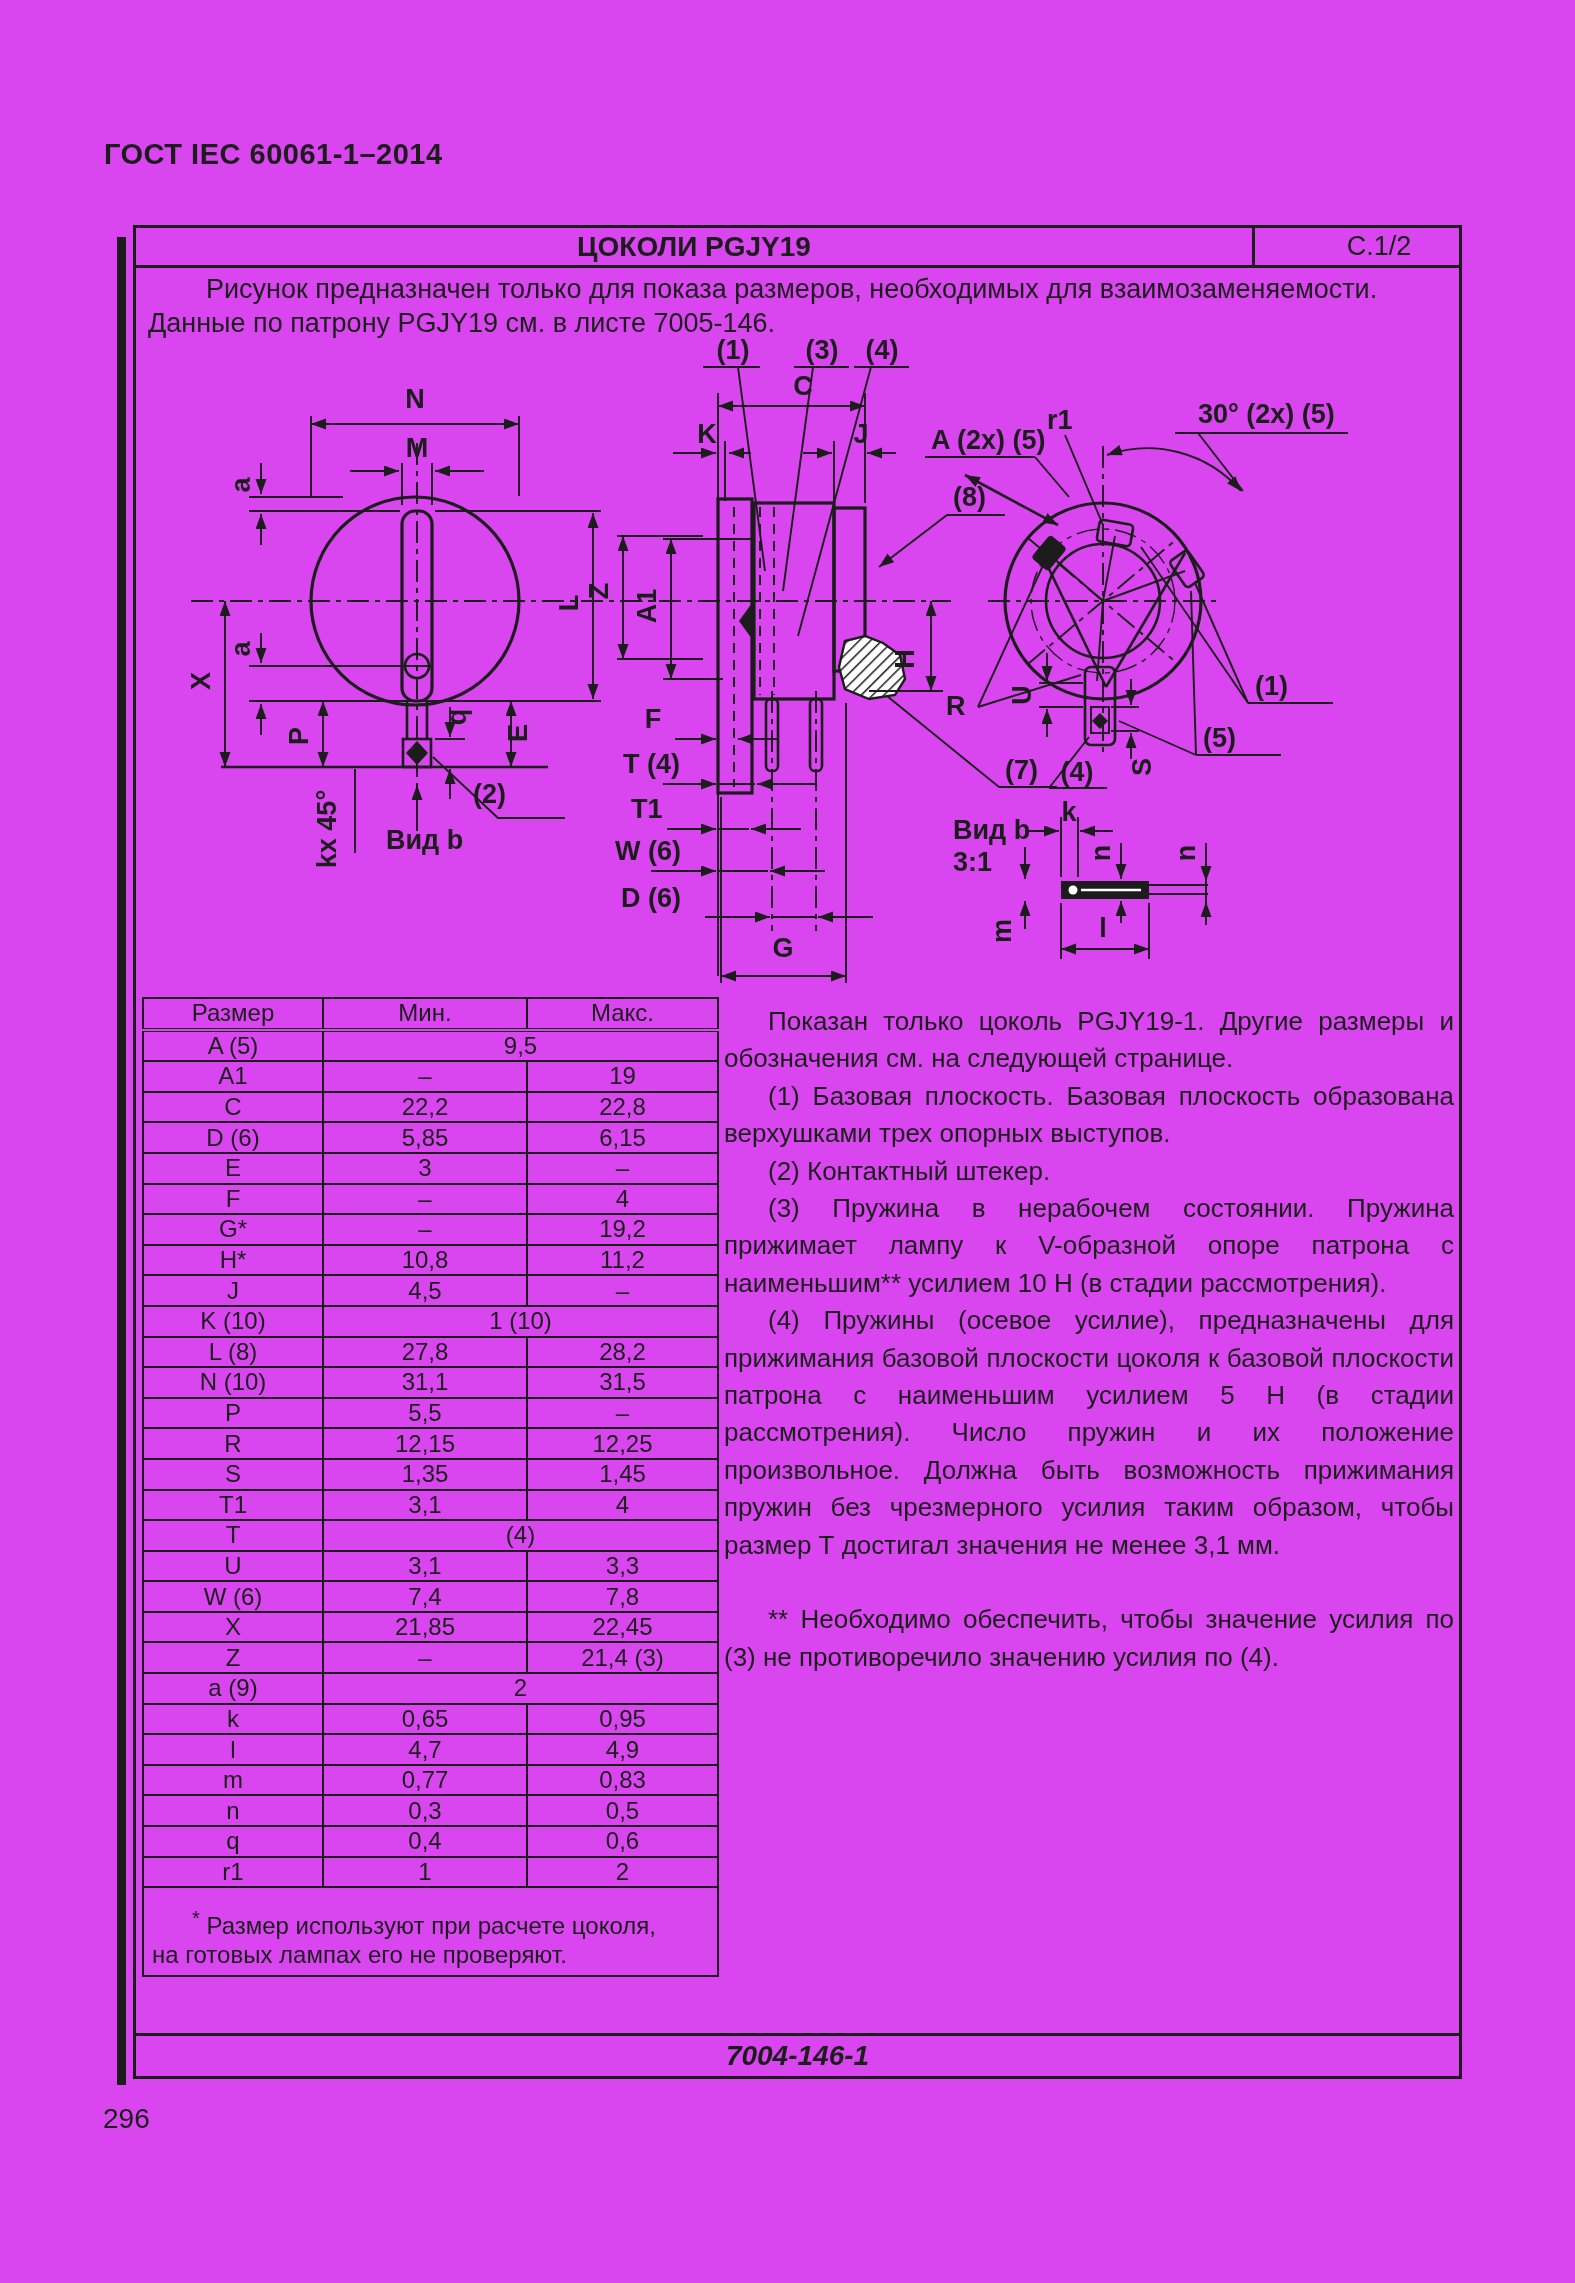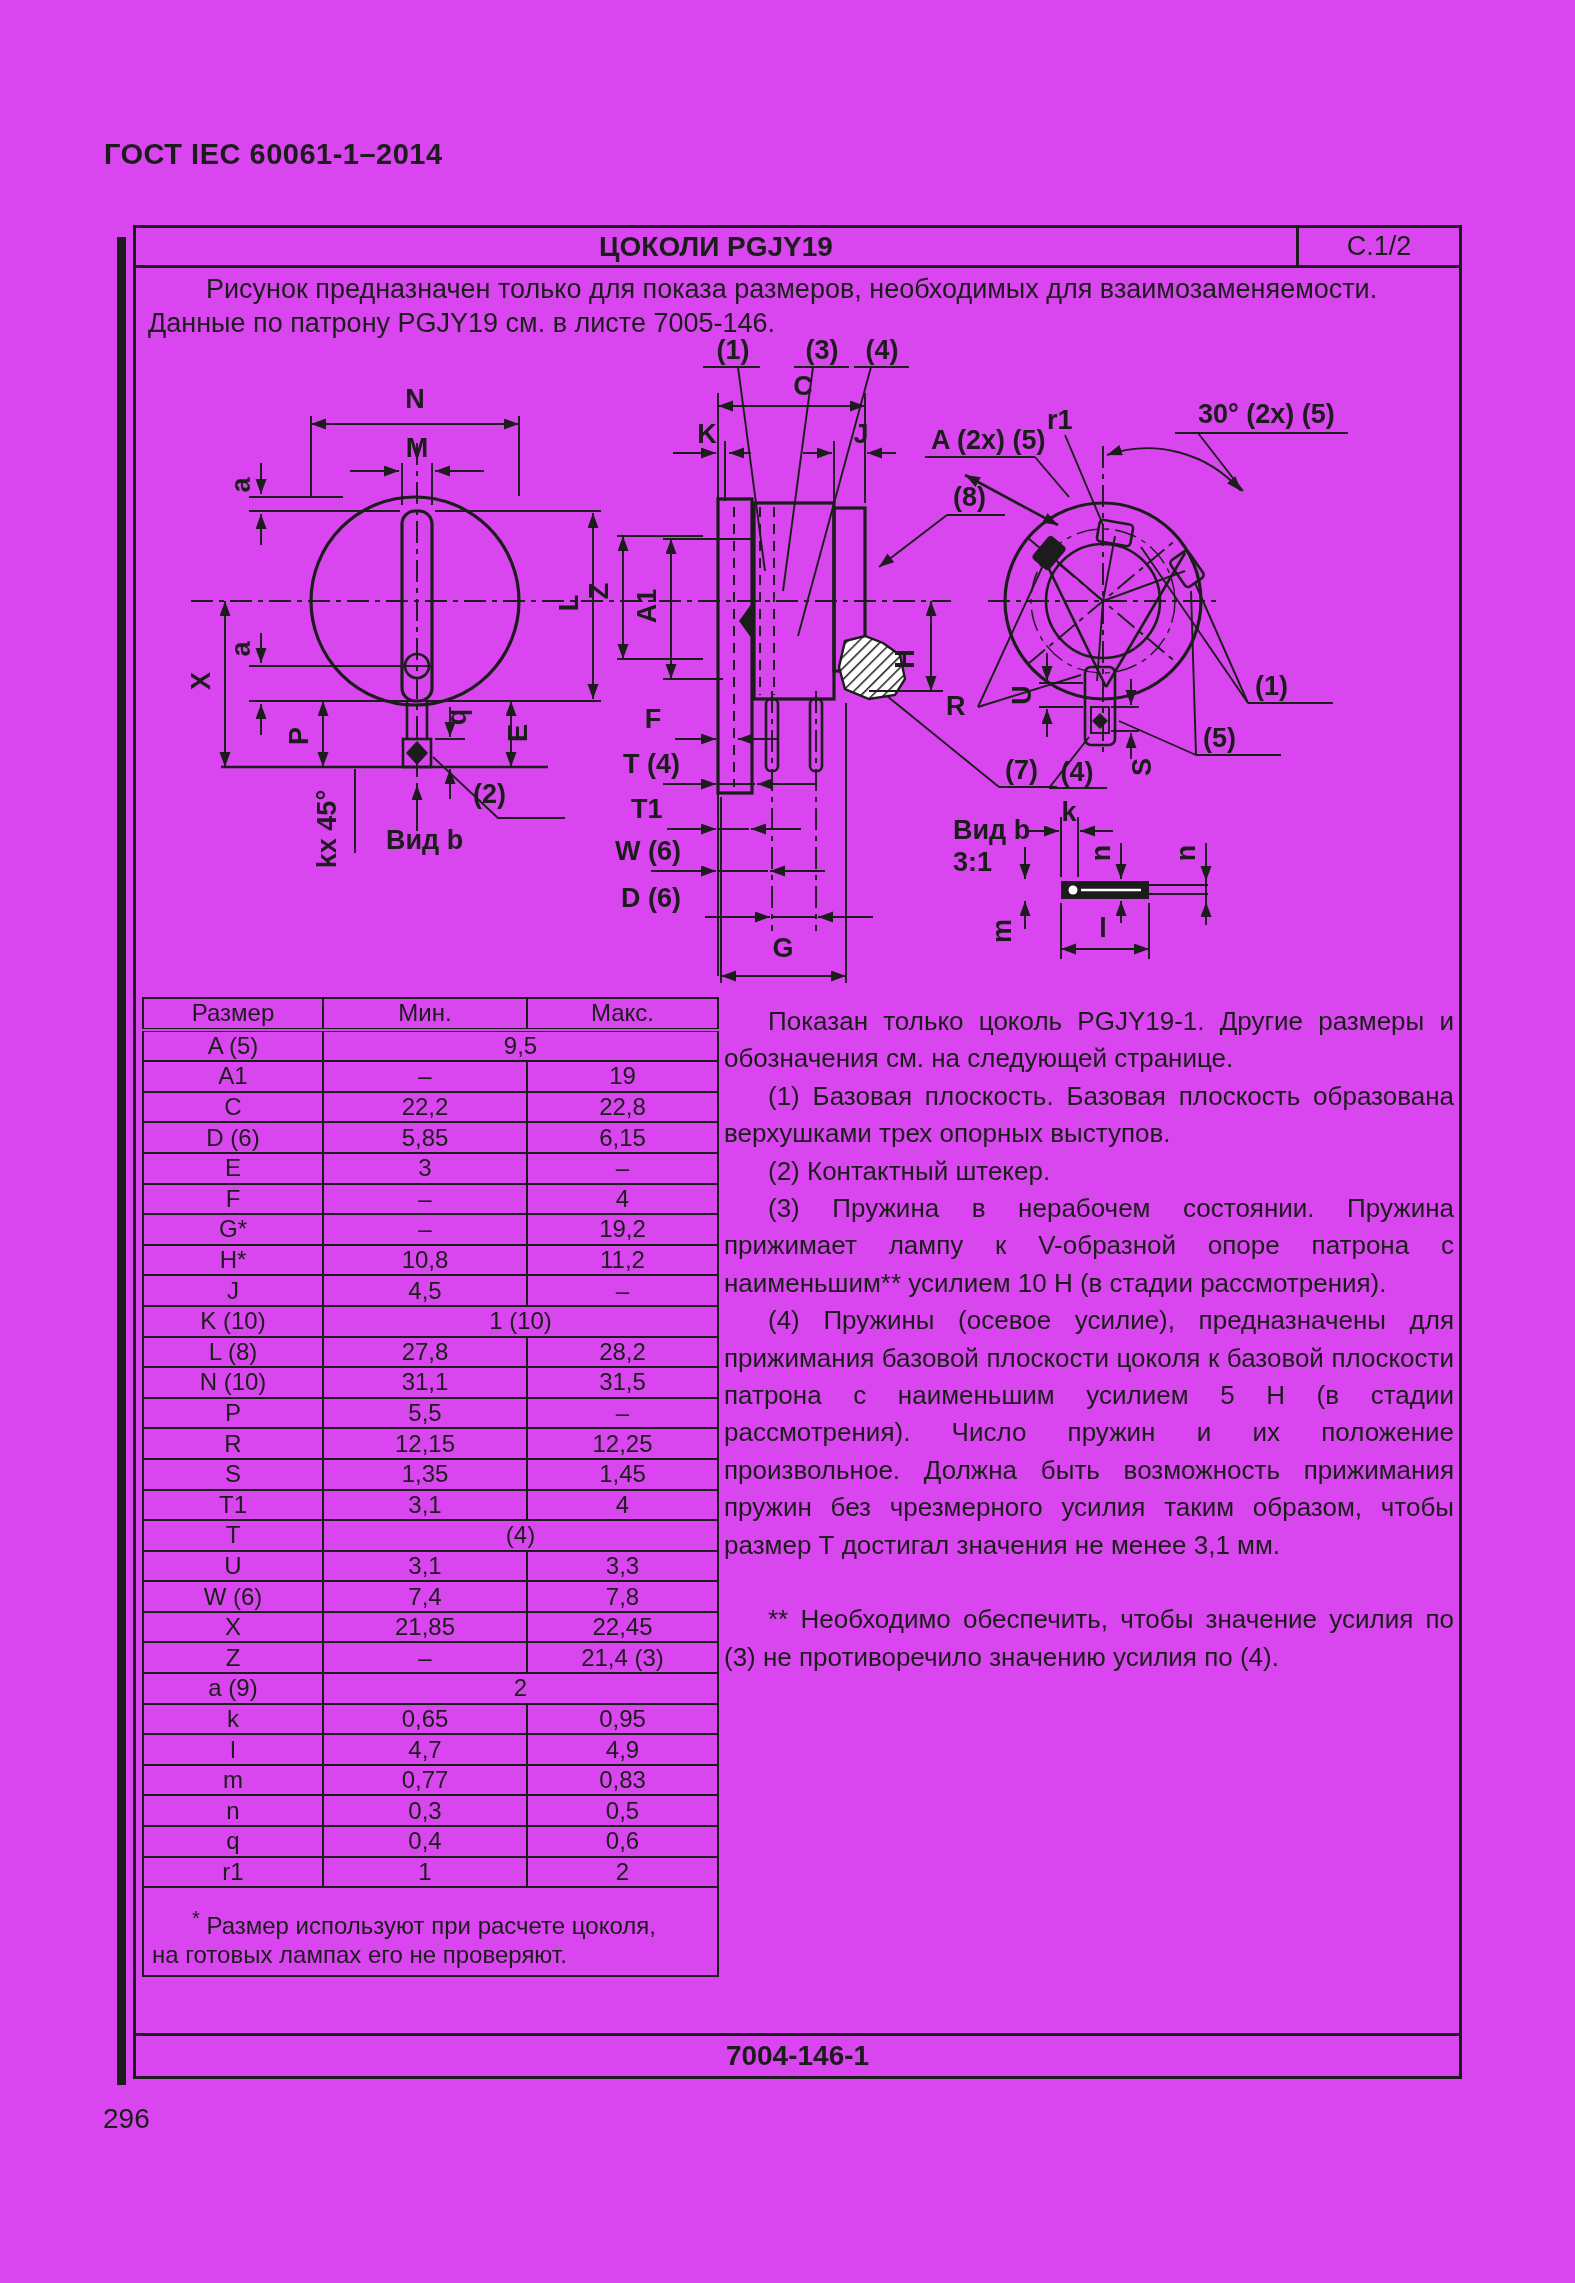--- a/index.html
+++ b/index.html
@@ -3,21 +3,21 @@
 <meta charset="utf-8">
 <style>
   html,body{margin:0;padding:0;background:#ffffff;}
   .page{position:relative;width:1575px;height:2283px;background:#d946ef;overflow:hidden;
         font-family:"Liberation Sans",sans-serif;color:#1c1c1c;}
   .doc-header{position:absolute;left:104px;top:138px;font-size:29px;font-weight:bold;letter-spacing:.5px;}
   .side-bar{position:absolute;left:117px;top:237px;width:9px;height:1848px;background:#1c1c1c;}
   .frame{position:absolute;left:133px;top:225px;width:1323px;height:1848px;border:3px solid #1c1c1c;}
   .title-row{position:absolute;left:0;top:0;width:100%;height:37px;border-bottom:3px solid #1c1c1c;display:flex;}
   .title-cell{flex:1;display:flex;align-items:center;justify-content:center;font-size:28px;font-weight:bold;}
-  .sheet-cell{width:160px;border-left:3px solid #1c1c1c;display:flex;align-items:center;justify-content:center;font-size:27px;}
+  .sheet-cell{width:160px;border-left:3px solid #1c1c1c;display:flex;align-items:center;justify-content:center;font-size:27px;padding-left:44px;}
   .intro{position:absolute;left:12px;top:44px;width:1296px;font-size:27px;line-height:34px;}
   .intro .l1{text-indent:58px;}
   .drawing-area{position:absolute;left:-3px;top:98px;width:1330px;height:665px;}
   svg text{font-family:"Liberation Sans",sans-serif;font-weight:bold;font-size:27px;fill:#1c1c1c;}
   .ln{stroke:#1c1c1c;stroke-width:3.2;fill:none;}
   .md{stroke:#1c1c1c;stroke-width:2.6;fill:none;}
   .tn{stroke:#1c1c1c;stroke-width:1.9;fill:none;}
   .cl{stroke:#1c1c1c;stroke-width:1.9;fill:none;stroke-dasharray:22 6 5 6;}
   .hd{stroke:#1c1c1c;stroke-width:2;fill:none;stroke-dasharray:10 7;}
   .dims-table{position:absolute;left:6px;top:769px;border-collapse:collapse;table-layout:fixed;width:575px;font-size:24px;}
@@ -25,21 +25,21 @@
   .dims-table thead th{border-bottom:4px double #1c1c1c;}
   .dims-table .c-name{width:178px;}
   .dims-table .c-min{width:202px;}
   .dims-table .c-max{width:189px;}
   .dims-table .footnote-cell{text-align:left;font-size:24px;padding:16px 8px 6px 8px;height:auto;line-height:29px;}
   .footnote-cell .fn1{text-indent:40px;}
   .notes{position:absolute;left:588px;top:775px;width:730px;font-size:26px;line-height:37.4px;text-align:justify;}
   .notes p{margin:0;text-indent:44px;}
   .notes p.gap{margin-top:37px;}
   .footer-row{position:absolute;left:0;bottom:0;width:100%;height:40px;border-top:3px solid #1c1c1c;
-              display:flex;align-items:center;justify-content:center;font-size:28px;font-weight:bold;}
+              display:flex;align-items:center;justify-content:center;font-size:28px;font-weight:bold;font-style:italic;}
   .page-number{position:absolute;left:103px;top:2103px;font-size:28px;}
 </style>
 </head>
 <body>
 
 <div class="page">
 
   <div class="doc-header">ГОСТ IEC 60061-1–2014</div>
   <div class="side-bar"></div>
 

